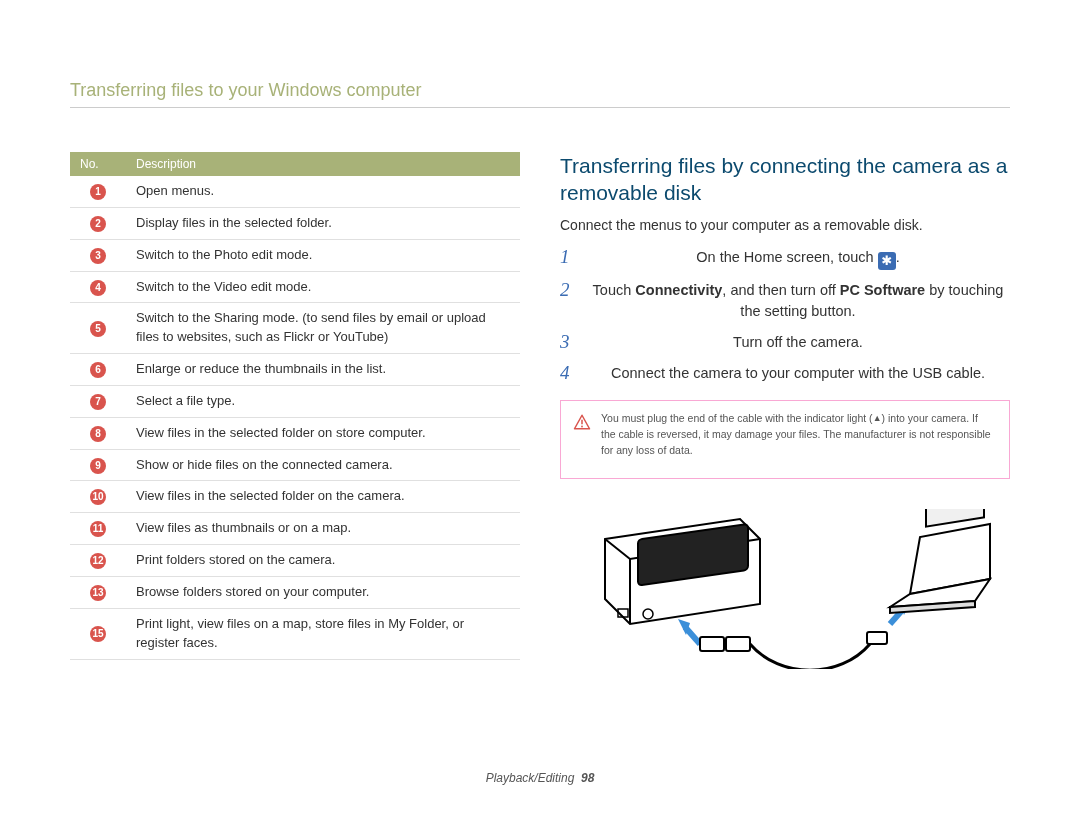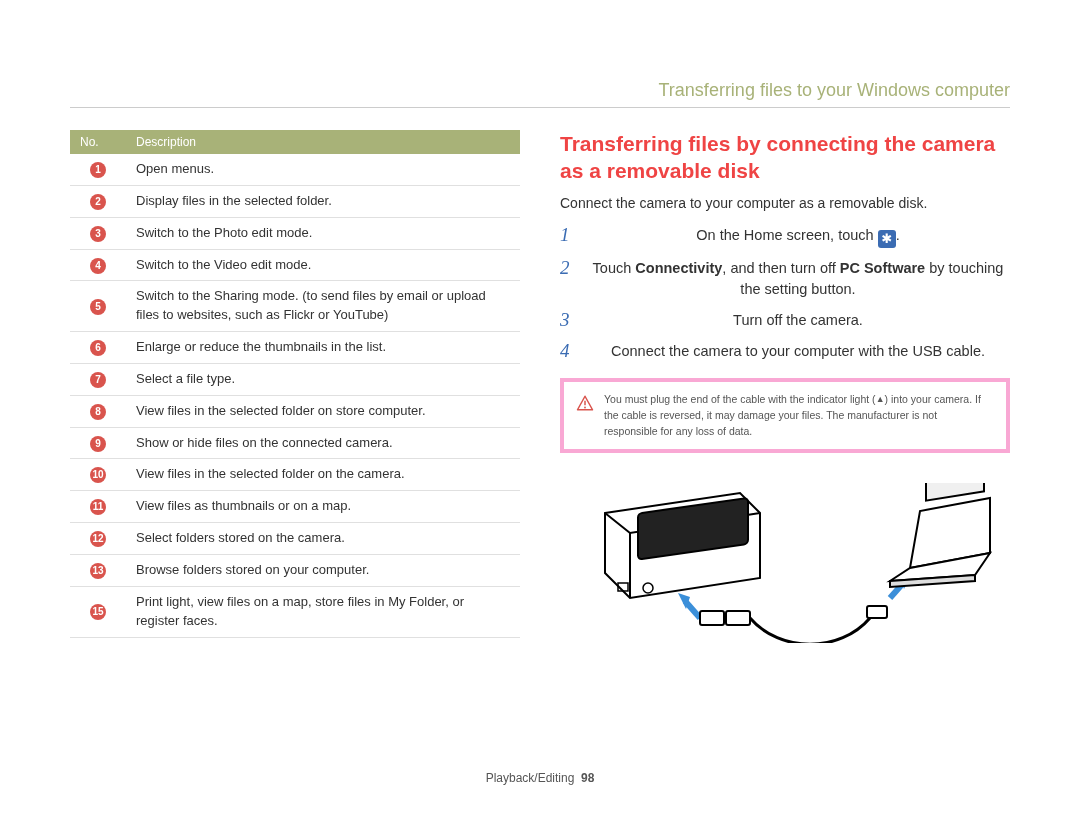--- a/index.html
+++ b/index.html
@@ -19,26 +19,26 @@
     flex-direction: column;
     height: 100%;
   }
   .header-title {
     color: #a8b278;
     font-size: 18px;
     font-weight: 300;
     border-bottom: 1px solid #ccc;
     padding-bottom: 6px;
     margin-bottom: 22px;
-    text-align: right;
   }
   .columns {
     display: flex;
     gap: 40px;
     flex: 1;
+    margin-top: 22px;
   }
   .left-col {
     width: 455px;
   }
   .right-col {
     width: 455px;
   }
   table.desc-table {
     border-collapse: collapse;
     width: 100%;
@@ -70,23 +70,23 @@
     width: 16px;
     height: 16px;
     border-radius: 50%;
     background: #d9544d;
     color: #fff;
     font-size: 10px;
     font-weight: bold;
     line-height: 16px;
   }
   .section-heading {
-    color: #ef4444;
+    color: #0c4a6e;
     font-size: 21px;
-    font-weight: 700;
+    font-weight: 400;
     line-height: 1.3;
     margin: 0 0 10px 0;
   }
   .intro-text {
     font-size: 14px;
     margin-bottom: 14px;
     color: #333;
   }
   ol.steps {
     list-style: none;
@@ -121,22 +121,22 @@
     justify-content: center;
     width: 18px;
     height: 18px;
     background: #3b6cb3;
     border-radius: 3px;
     color: #fff;
     font-size: 13px;
     vertical-align: -3px;
   }
   .warning-box {
-    border: 4px solid #f9a8d4;
-    padding: 10px 14px 10px 40px;
+    border: 1px solid #f9a8d4;
+    padding: 10px 14px 20px 40px;
     font-size: 10.5px;
     color: #555;
     line-height: 1.5;
     position: relative;
     margin-bottom: 20px;
   }
   .warning-icon {
     position: absolute;
     left: 12px;
     top: 12px;
@@ -148,20 +148,21 @@
   }
   .illustration {
     text-align: center;
     padding-top: 10px;
   }
   .footer {
     text-align: center;
     font-size: 12px;
     color: #555;
     padding-top: 20px;
+    font-style: italic;
   }
   b { font-weight: bold; }
 </style>
 </head>
 <body>
 
 <div class="page">
   <div class="header-title">Transferring files to your Windows computer</div>
 
   <div class="columns">
@@ -214,37 +215,37 @@
             <tr>
               <td class="num"><span class="badge">10</span></td>
               <td>View files in the selected folder on the camera.</td>
             </tr>
             <tr>
               <td class="num"><span class="badge">11</span></td>
               <td>View files as thumbnails or on a map.</td>
             </tr>
             <tr>
               <td class="num"><span class="badge">12</span></td>
-              <td>Select folders stored on the camera.</td>
+              <td>Print folders stored on the camera.</td>
             </tr>
             <tr>
               <td class="num"><span class="badge">13</span></td>
               <td>Browse folders stored on your computer.</td>
             </tr>
             <tr>
               <td class="num"><span class="badge">15</span></td>
               <td>Print light, view files on a map, store files in My Folder, or register faces.</td>
             </tr>
           </tbody>
       </table>
     </div>
 
     <div class="right-col">
       <h2 class="section-heading">Transferring files by connecting the camera as a removable disk</h2>
-      <div class="intro-text">Connect the camera to your computer as a removable disk.</div>
+      <div class="intro-text">Connect the menus to your computer as a removable disk.</div>
 
       <ol class="steps">
         <li>
           <span>On the Home screen, touch </span><span class="gear-icon">✱</span><span>.</span>
         </li>
         <li>
           <span>Touch </span><b>Connectivity</b><span>, and then turn off </span><b>PC Software</b><span> by touching the setting button.</span>
         </li>
         <li>Turn off the camera.</li>
         <li>Connect the camera to your computer with the USB cable.</li>

